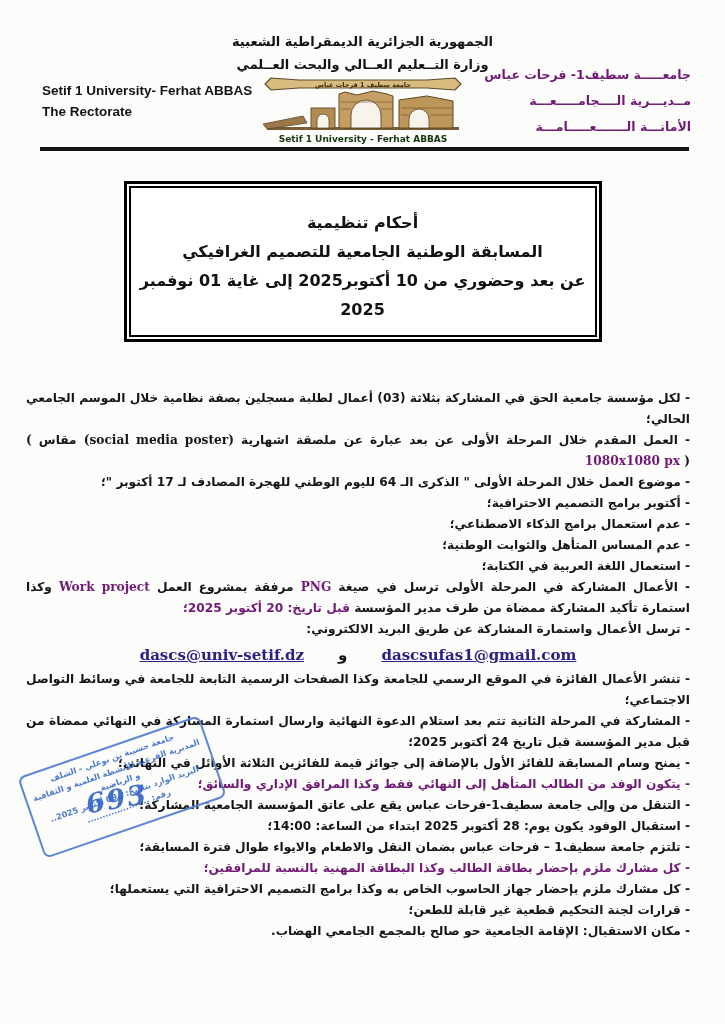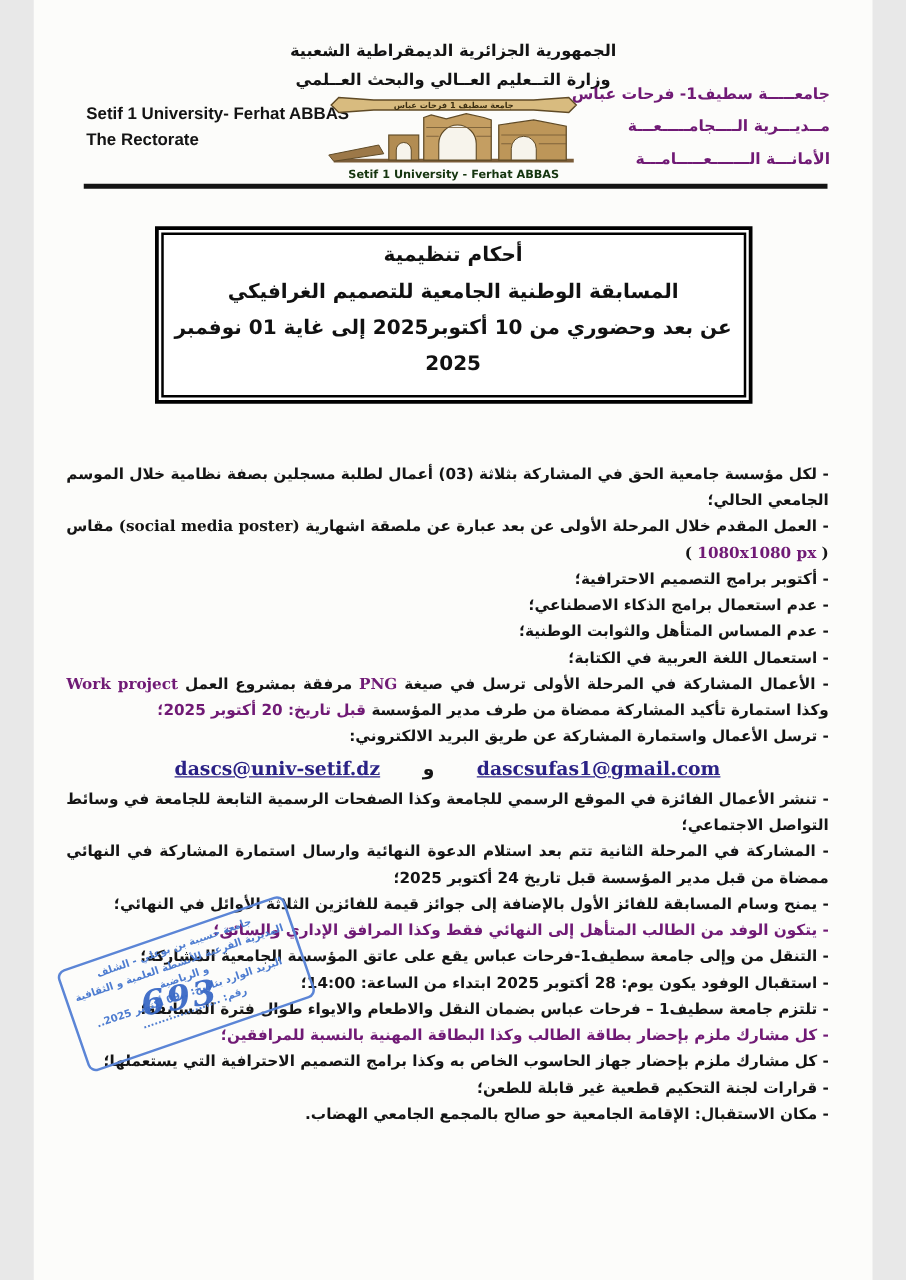--- a/index.html
+++ b/index.html
@@ -1,32 +1,32 @@
 <!DOCTYPE html>
 <html lang="ar"><head>
 <meta charset="utf-8">
 <style>
   html,body{margin:0;padding:0;}
   body{background:#e8e8e8;font-family:"DejaVu Sans",sans-serif;}
-  .page{position:relative;width:671px;height:1024px;margin:0 auto;background:#fcfcfa;overflow:hidden;color:#151515;}
+  .page{position:relative;width:725px;height:1024px;margin:0 auto;background:#fcfcfa;overflow:hidden;color:#151515;}
 
   
   .header{position:absolute;top:0;left:0;right:0;height:160px;}
   .h-top{position:absolute;width:100%;text-align:center;font-weight:bold;font-size:13px;color:#131313;}
   .h-top1{top:34px;}
   .h-top2{top:57px;}
   .h-en{position:absolute;left:42px;top:80px;font-family:"Liberation Sans",sans-serif;font-weight:bold;font-size:13.5px;line-height:21px;color:#141414;}
   .h-ar{position:absolute;right:34px;top:62px;font-weight:bold;font-size:12.5px;line-height:26px;text-align:right;direction:rtl;color:#701a75;}
   .logo{position:absolute;left:50%;top:68px;transform:translateX(-50%);}
   .rule{position:absolute;top:147px;left:40px;right:36px;height:4px;background:#141414;}
 
   
   .content-wrap{position:absolute;top:181px;left:0;right:0;}
   .box-outer{width:468px;margin:0 auto;border:3px solid #000;padding:2px;background:#fff;}
-  .box-inner{border:2px solid #000;padding:1px 6px 11px;text-align:center;direction:rtl;}
+  .box-inner{border:2px solid #000;padding:20px 6px 11px;text-align:center;direction:rtl;}
   .box-line{font-weight:bold;font-size:16px;line-height:29px;color:#111;}
 
   
   .bullets{margin:46px 35px 0 26px;direction:rtl;text-align:justify;font-weight:bold;font-size:12.2px;line-height:21px;color:#151515;}
   .bullets p{margin:0;}
   .red{color:#701a75;}
   .lat{font-family:"DejaVu Serif",serif;unicode-bidi:embed;}
   .emails{direction:rtl;text-align:center;font-family:"DejaVu Serif",serif;font-size:15px;line-height:26px;margin:2px 0 1px;}
   .email{color:#2a2185;text-decoration:underline;font-weight:bold;cursor:pointer;}
   .conj{margin:0 34px;font-family:"DejaVu Sans",sans-serif;font-weight:bold;color:#151515;}
@@ -95,20 +95,21 @@
         <div class="box-line">2025</div>
       </div>
     </div>
 
     <div class="bullets">
 
       <p><span>- لكل مؤسسة جامعية الحق في المشاركة بثلاثة (03) أعمال لطلبة مسجلين بصفة نظامية خلال الموسم الجامعي الحالي؛</span></p>
 
       <p><span>- العمل المقدم خلال المرحلة الأولى عن بعد عبارة عن ملصقة اشهارية </span><span class="lat" dir="ltr">(social media poster)</span><span> مقاس </span><span class="lat" dir="ltr"><span>( </span><span class="red">1080x1080 px</span><span> )</span></span></p>
 
+      <p><span>- موضوع العمل خلال المرحلة الأولى " الذكرى الـ 64 لليوم الوطني للهجرة المصادف لـ 17 أكتوبر "؛</span></p>
       <p><span>- أكتوبر برامج التصميم الاحترافية؛</span></p>
       <p><span>- عدم استعمال برامج الذكاء الاصطناعي؛</span></p>
       <p><span>- عدم المساس المتأهل والثوابت الوطنية؛</span></p>
       <p><span>- استعمال اللغة العربية في الكتابة؛</span></p>
 
       <p><span>- الأعمال المشاركة في المرحلة الأولى ترسل في صيغة </span><span class="lat red" dir="ltr">PNG</span><span> مرفقة بمشروع العمل </span><span class="lat red" dir="ltr">Work project</span><span> وكذا استمارة تأكيد المشاركة ممضاة من طرف مدير المؤسسة </span><span class="red">قبل تاريخ: 20 أكتوبر 2025؛</span></p>
 
       <p><span>- ترسل الأعمال واستمارة المشاركة عن طريق البريد الالكتروني:</span></p>
 
       <div class="emails">

